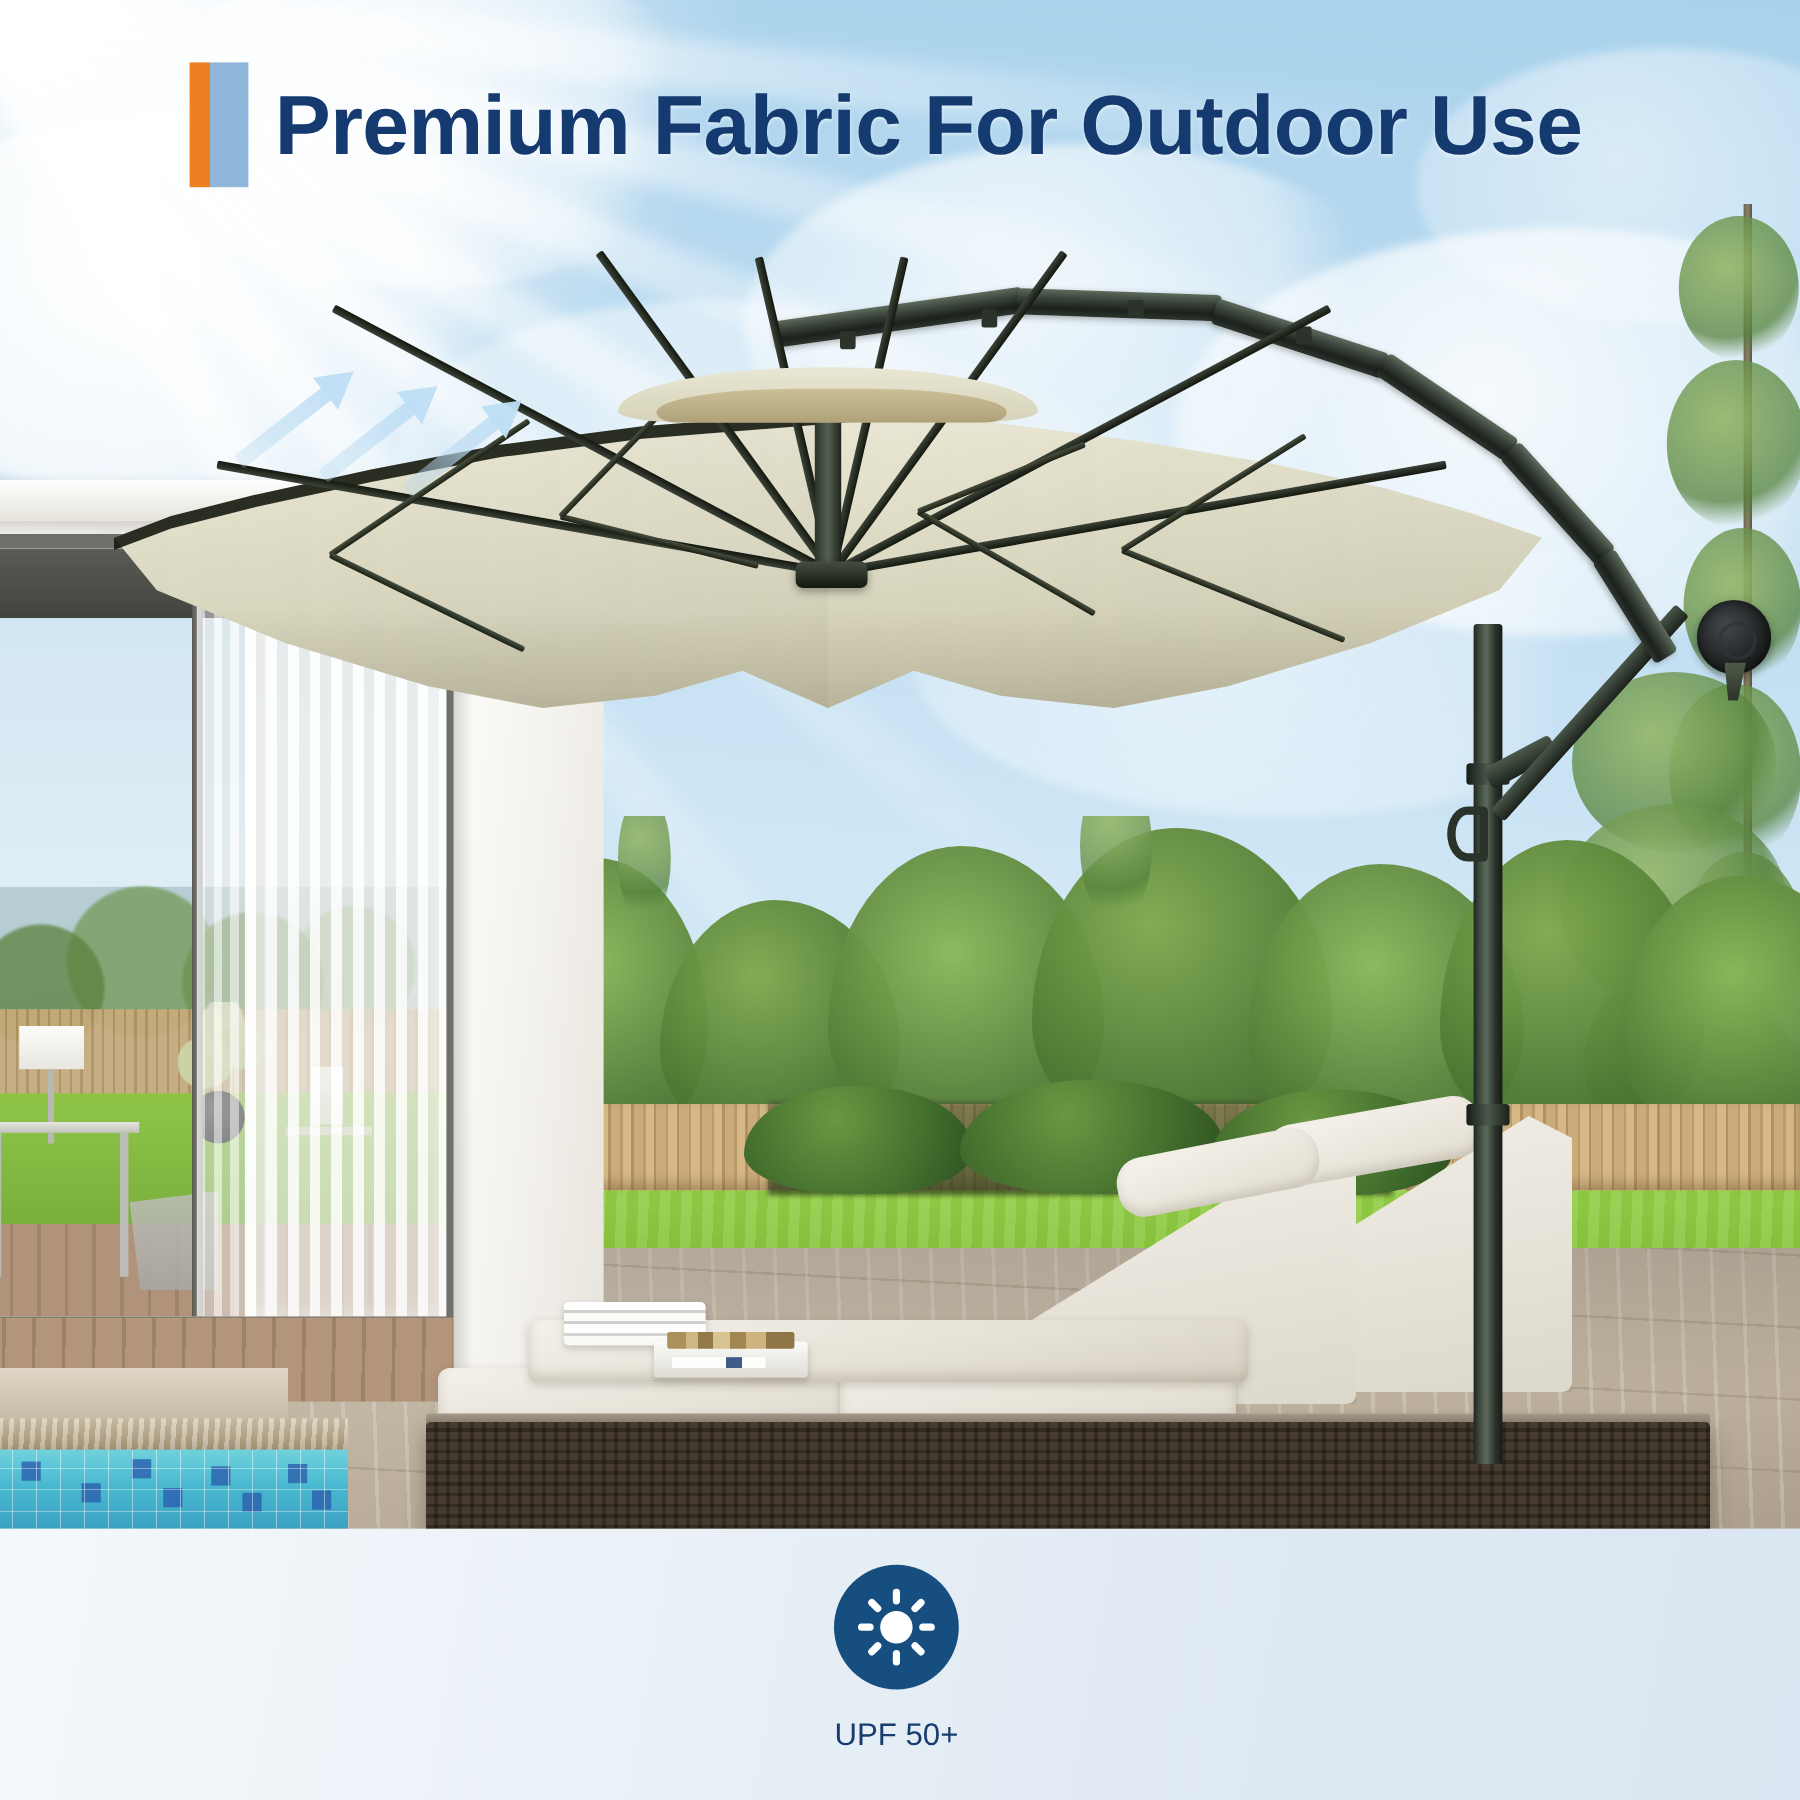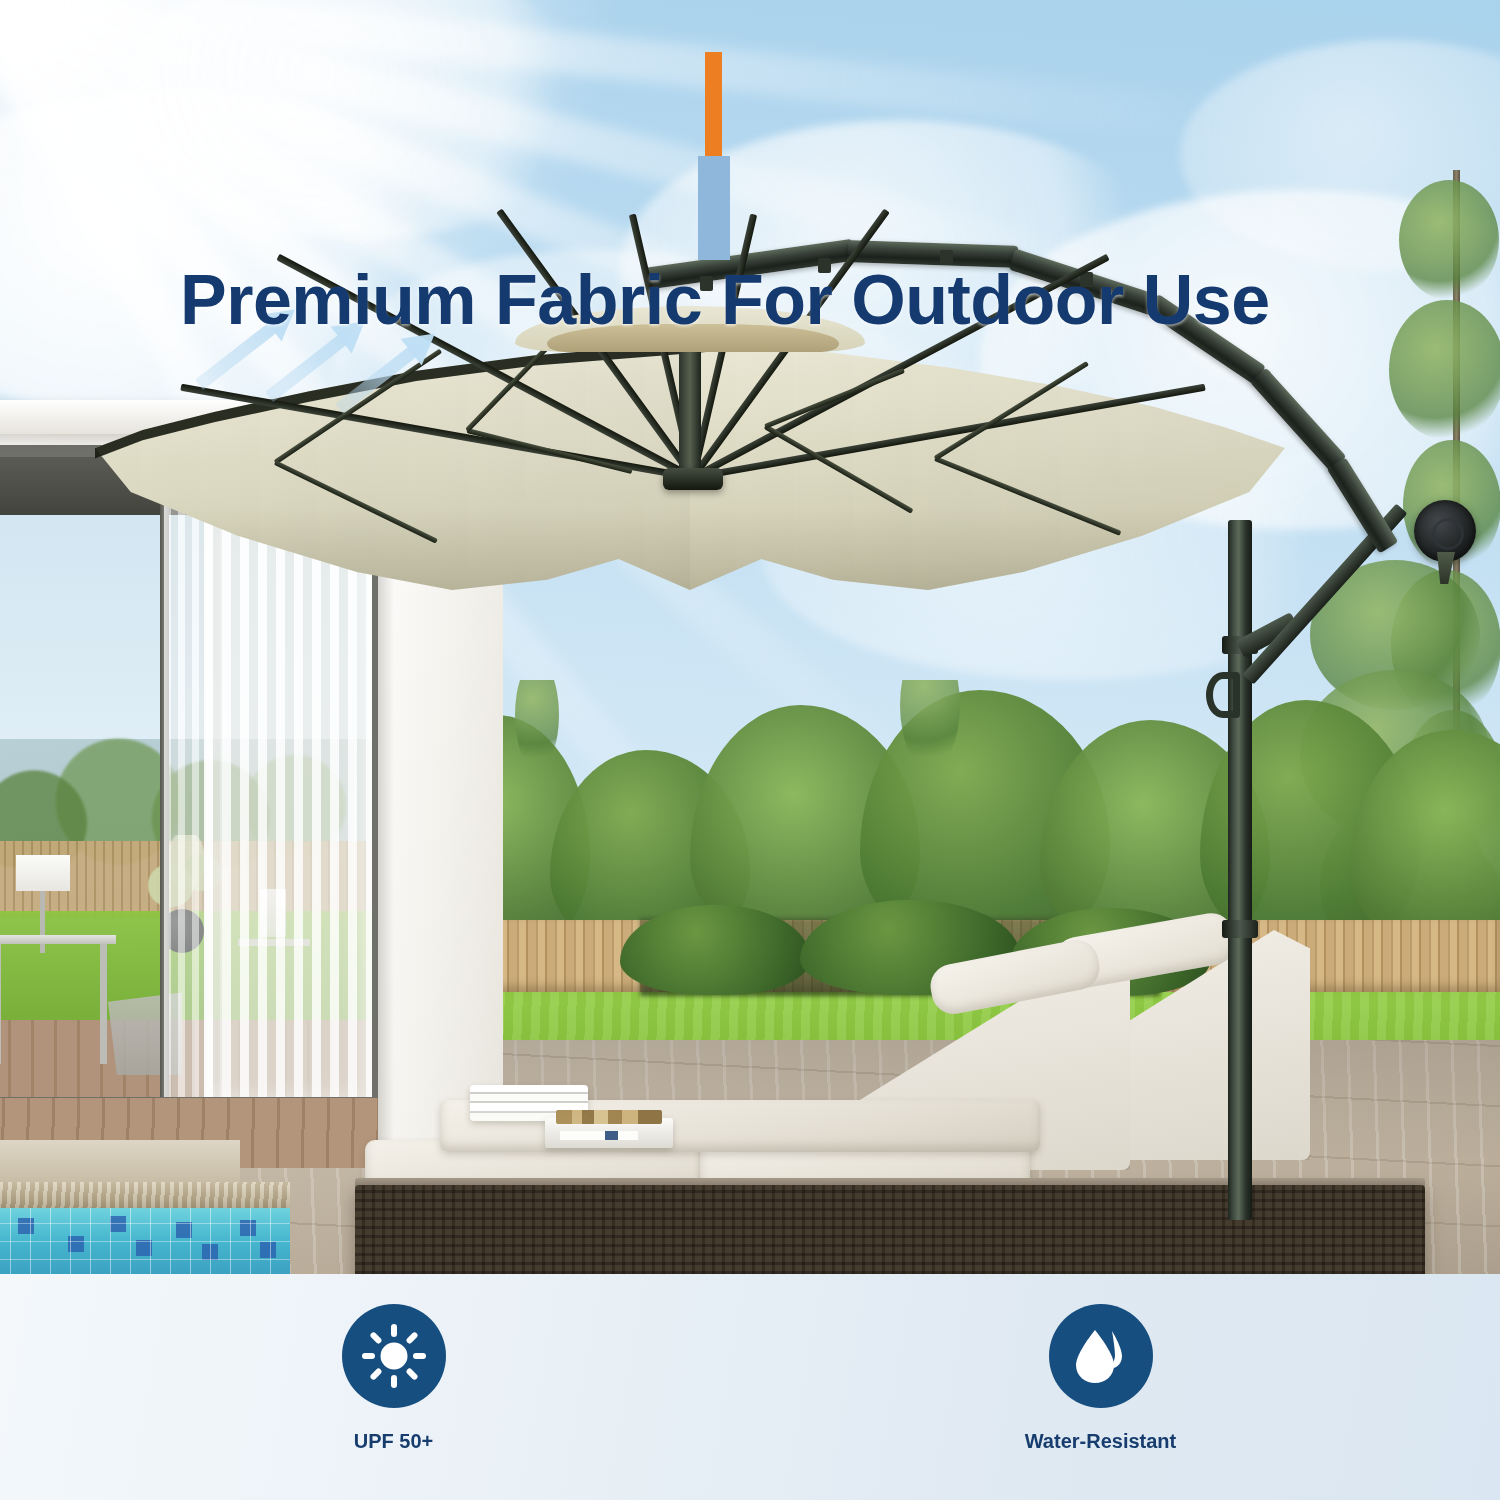--- a/index.html
+++ b/index.html
@@ -420,21 +420,21 @@
     border-radius:2px;
   }
   .arrow-head {
     position:absolute; left:92px; top:-11px; width:0; height:0;
     border-left:30px solid rgba(190,222,244,.95);
     border-top:17px solid transparent; border-bottom:17px solid transparent;
   }
 
   
   .title-row {
-    position:absolute; left:158px; top:52px; display:flex; align-items:center; gap:0;flex-direction:column;
+    position:absolute; left:158px; top:52px; display:flex; align-items:center; gap:0;
   }
   .bar-orange { width:17px; height:104px; background:#ED7F22; }
   .bar-blue   { width:32px; height:104px; background:#8FB7DB; }
   .title-text {
     margin-left:22px;
     font-size:70px; font-weight:bold; letter-spacing:-.5px;
     color:#143A70; white-space:nowrap;
     text-shadow:0 2px 3px rgba(255,255,255,.55);
   }
 
@@ -449,21 +449,21 @@
     padding:30px 40px 0 40px;
   }
   .feature {
     width:270px; display:flex; flex-direction:column; align-items:center; gap:22px;
   }
   .fcircle {
     width:104px; height:104px; border-radius:50%; background:#174E80;
     display:flex; align-items:center; justify-content:center;
   }
   .flabel {
-    font-size:20px; font-weight:bold; color:#173D6E; white-space:nowrap;
+    font-size:26px; font-weight:normal; color:#173D6E; white-space:nowrap;
   }
 </style>
 </head>
 <body>
 
 <div id="stage">
 
   <div class="photo">
 
     <div class="glow"></div>
@@ -674,28 +674,19 @@
               <rect x="30" y="1" width="6" height="13" rx="3" transform="rotate(45 33 33)"></rect>
               <rect x="30" y="52" width="6" height="13" rx="3" transform="rotate(45 33 33)"></rect>
               <rect x="1" y="30" width="13" height="6" rx="3" transform="rotate(45 33 33)"></rect>
               <rect x="52" y="30" width="13" height="6" rx="3" transform="rotate(45 33 33)"></rect>
             </g>
           </svg>
         </div>
         <div class="flabel">UPF 50+</div>
       </div>
 
-      <div class="feature">
-        <div class="fcircle">
-          <svg width="66" height="66" viewBox="0 0 66 66">
-            <path d="M44 8 C44 8 54 24 54 33 C54 41 48 46 41 46 C41 46 47 40 47 32 C47 24 44 8 44 8 Z" fill="#fff"></path>
-            <path d="M27 7 C27 7 46 30 46 42 C46 53 37 60 27 60 C17 60 8 53 8 42 C8 30 27 7 27 7 Z" fill="#fff"></path>
-          </svg>
-        </div>
-        <div class="flabel">Water-Resistant</div>
-      </div>
 
 
 
     </div>
   </div>
 
 </div>
 
 </body></html>

